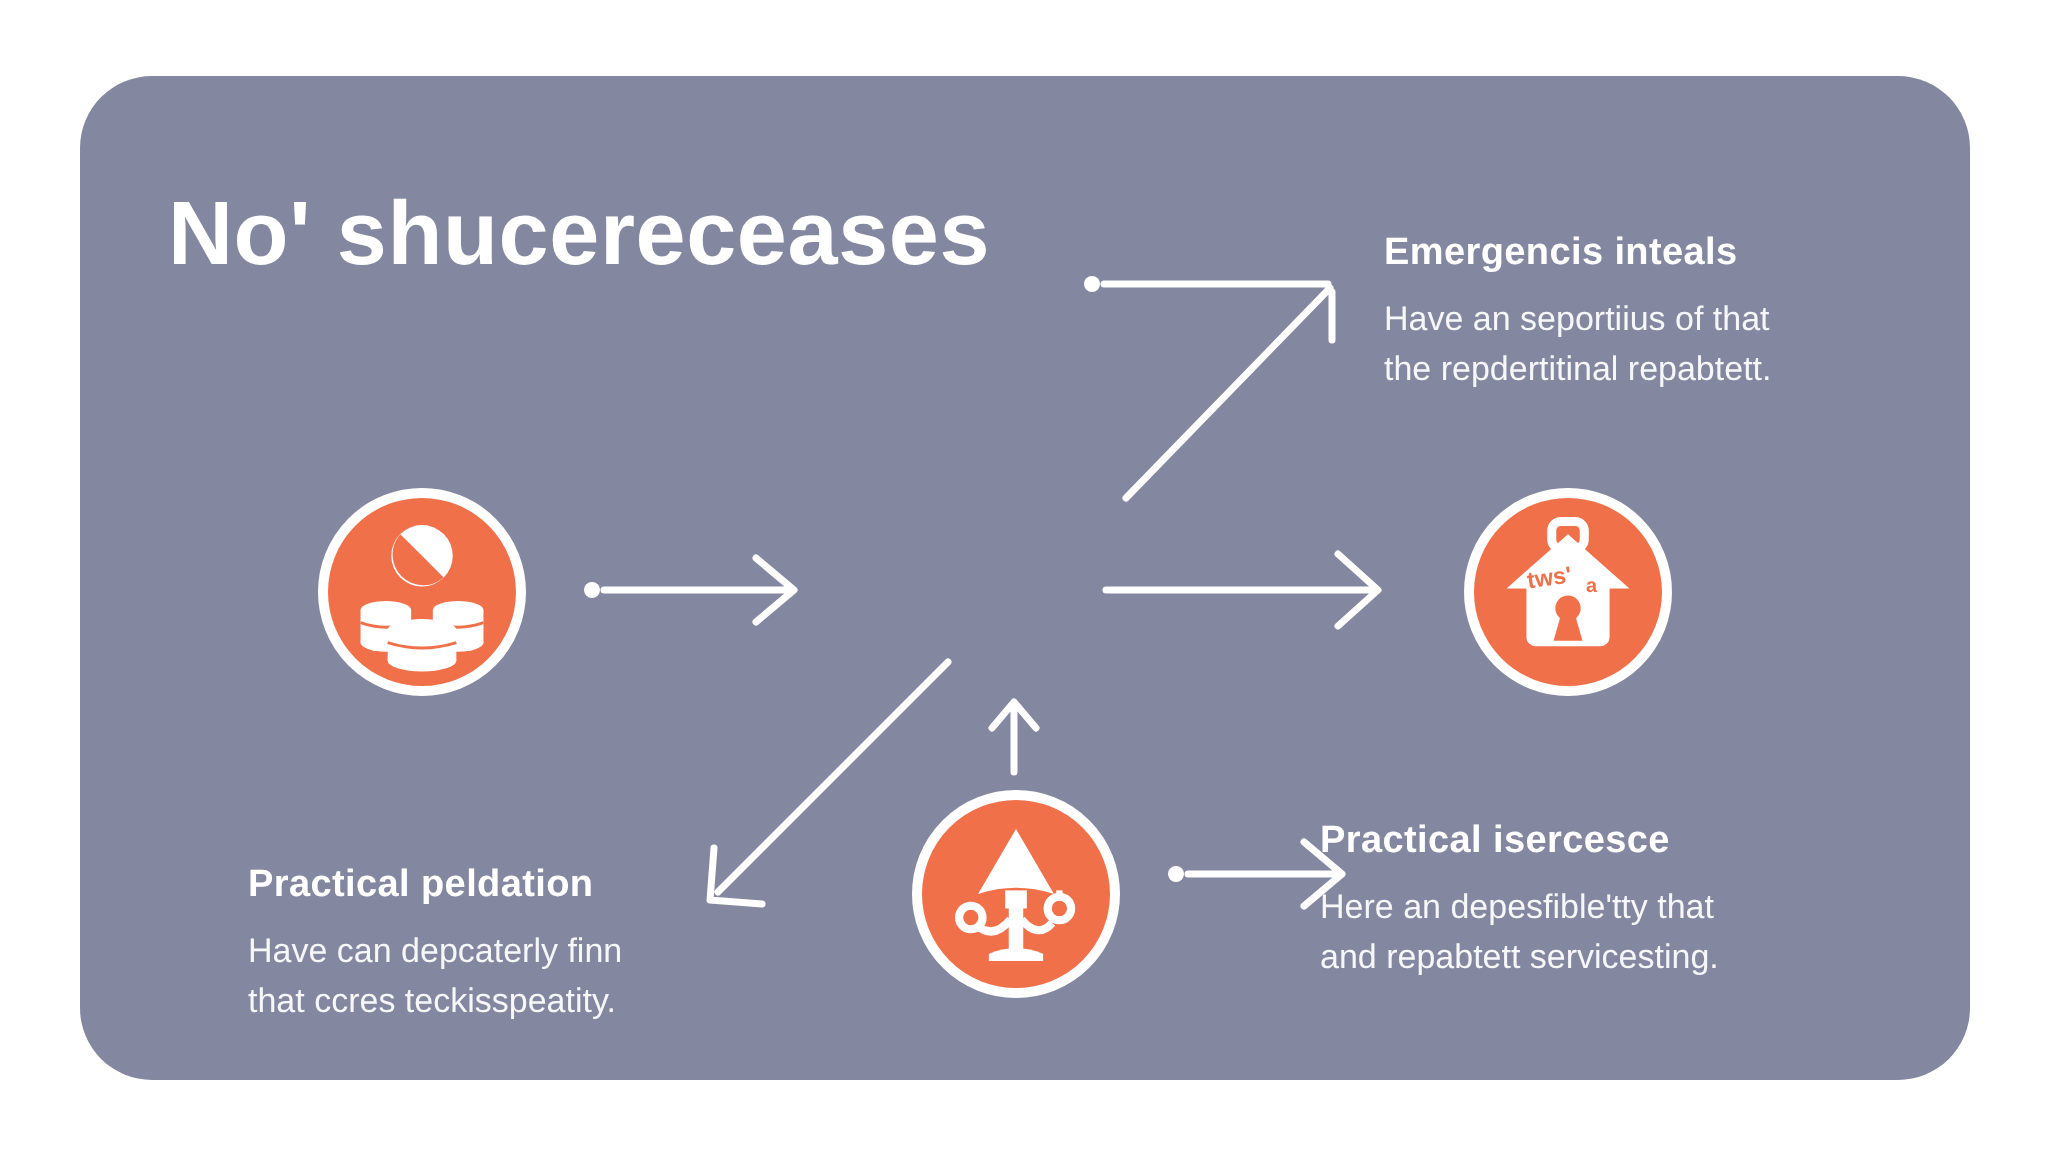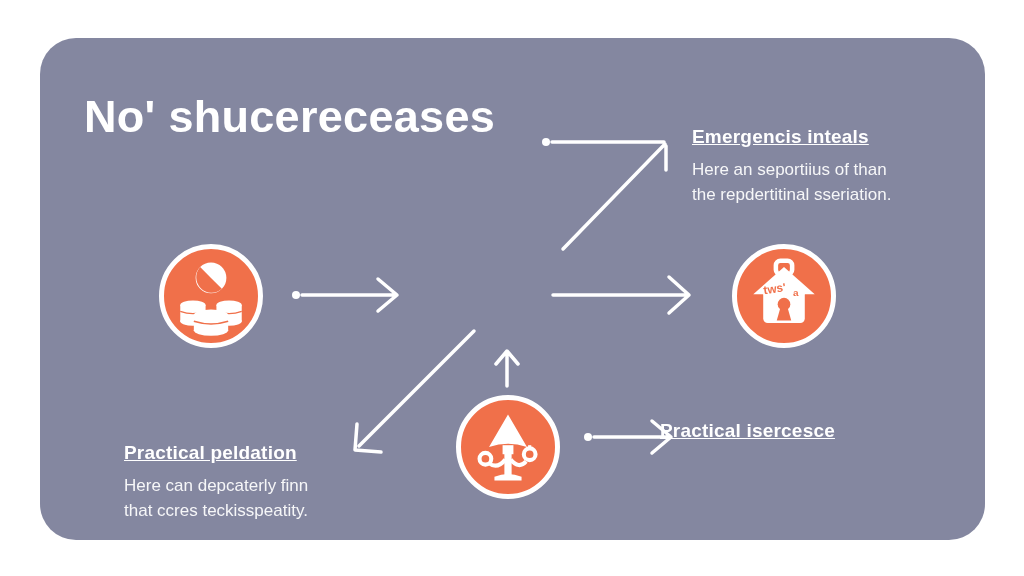--- a/index.html
+++ b/index.html
@@ -12,21 +12,21 @@
     position:absolute;left:40px;top:38px;width:945px;height:502px;
     background:#8487A0;border-radius:36px;
   }
   .title{
     position:absolute;left:44px;top:50px;
     color:#ffffff;font-size:45px;font-weight:700;line-height:57px;
     letter-spacing:.3px;
   }
   .block{position:absolute;color:#ffffff;}
   .block h3{
-    margin:18px 0 9px 0;font-size:19px;font-weight:700;letter-spacing:.2px;color:#fff;text-decoration:underline;
+    margin:8px 0 9px 0;font-size:19px;font-weight:700;letter-spacing:.2px;color:#fff;
   }
   .block .body{
     font-size:17px;line-height:25px;color:rgba(255,255,255,.93);font-weight:400;
   }
   .block-emergency{left:652px;top:70px;}
   .block-practical-left{left:84px;top:386px;}
   .block-practical-right{left:620px;top:364px;}
   .circle{
     position:absolute;width:104px;height:104px;border-radius:50%;
     background:#F0704A;border:5px solid #ffffff;box-sizing:border-box;
@@ -43,35 +43,39 @@
 <div>
   <div class="card">
 
     <div class="title">
       <div>No' shucereceases</div>
     </div>
 
     <div class="block block-emergency">
       <h3>Emergencis inteals</h3>
       <div class="body">
-        <div>Here an seportiius of than</div>
-        <div>the repdertitinal sseriation.</div>
+        <div>Have an seportiius of that</div>
+        <div>the repdertitinal repabtett.</div>
       </div>
     </div>
 
     <div class="block block-practical-left">
       <h3>Practical peldation</h3>
       <div class="body">
-        <div>Here can depcaterly finn</div>
+        <div>Have can depcaterly finn</div>
         <div>that ccres teckisspeatity.</div>
       </div>
     </div>
 
     <div class="block block-practical-right">
       <h3>Practical isercesce</h3>
+      <div class="body">
+        <div>Here an depesfible'tty that</div>
+        <div>and repabtett servicesting.</div>
+      </div>
     </div>
 
     <div class="circle circle-finance">
       <svg viewBox="0 0 104 104">
         <circle cx="52" cy="32" r="17" fill="#ffffff"></circle>
         <path d="M52 32 L40 20 A17 17 0 0 0 64 44 Z" fill="#F0704A"></path>
         <g fill="#ffffff">
           <rect x="18" y="62" width="28" height="18"></rect>
           <ellipse cx="32" cy="62" rx="14" ry="5"></ellipse>
           <ellipse cx="32" cy="80" rx="14" ry="5"></ellipse>

